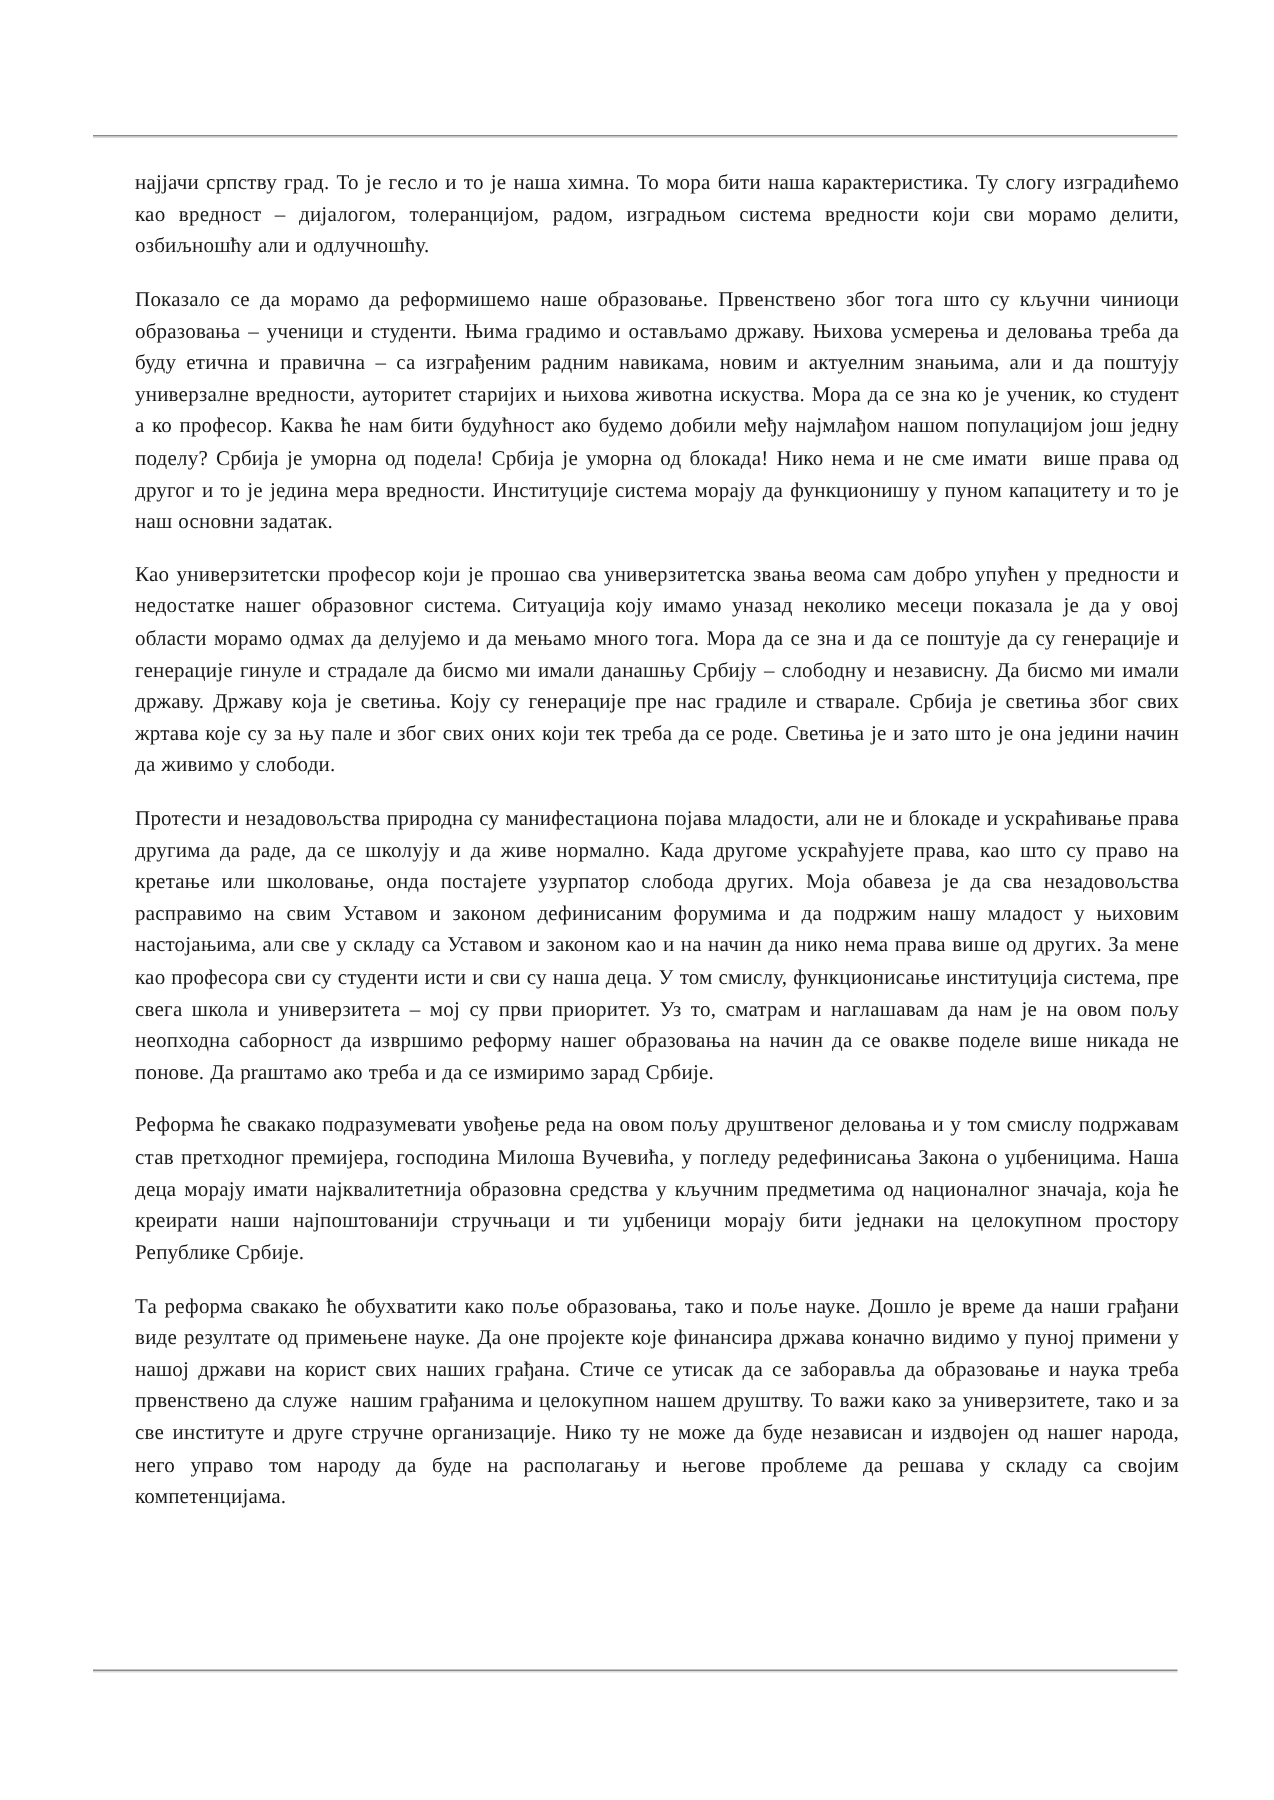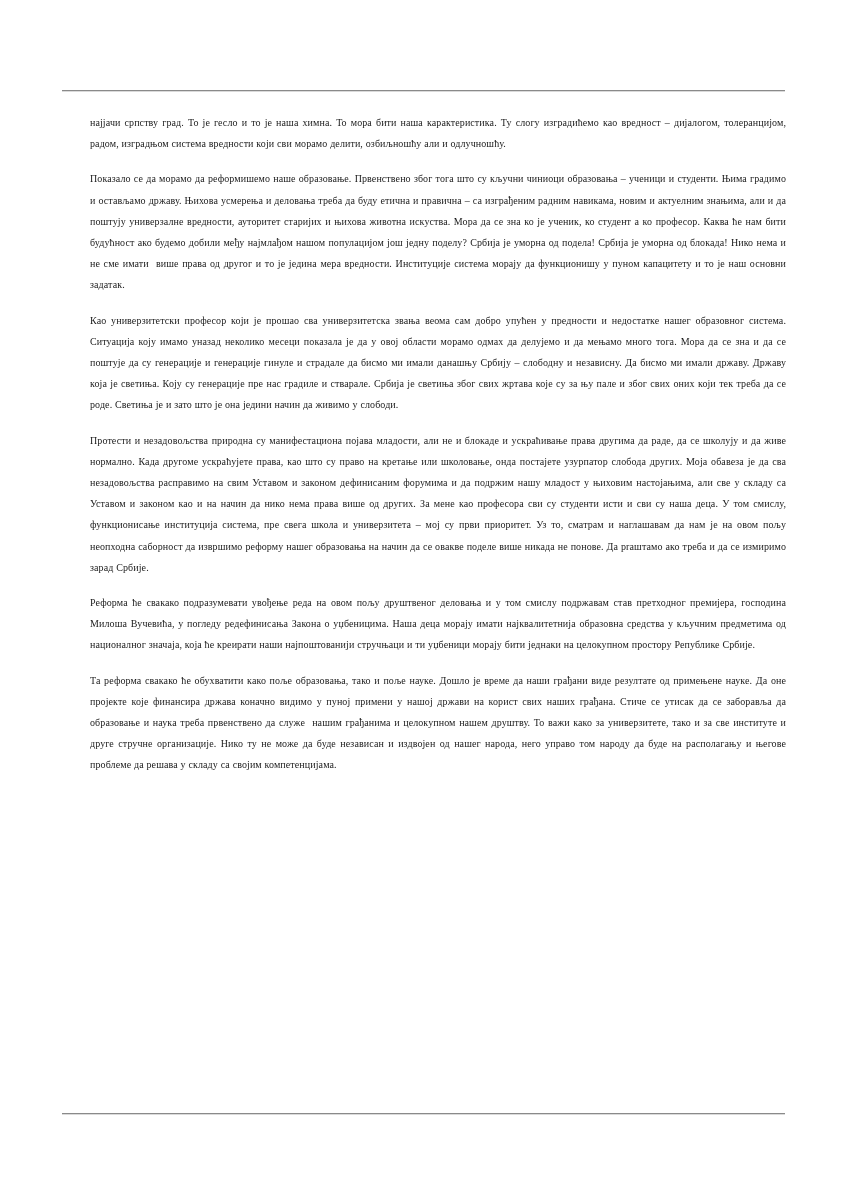--- a/index.html
+++ b/index.html
@@ -38,21 +38,21 @@
   
   .doc-body {
     position: absolute;
     left: 90px;
     top: 112px;
     width: 696px;
   }
 
   .para {
     margin: 0 0 14px 0;
-    font-size: 10px;
+    font-size: 14px;
     line-height: 21.2px;
     text-align: justify;
     text-justify: inter-word;
     letter-spacing: 0.01em;
     white-space: pre-wrap;
     word-spacing: 0.02em;
     -webkit-font-smoothing: antialiased;
   }
   .para:last-child { margin-bottom: 0; }
 </style>

